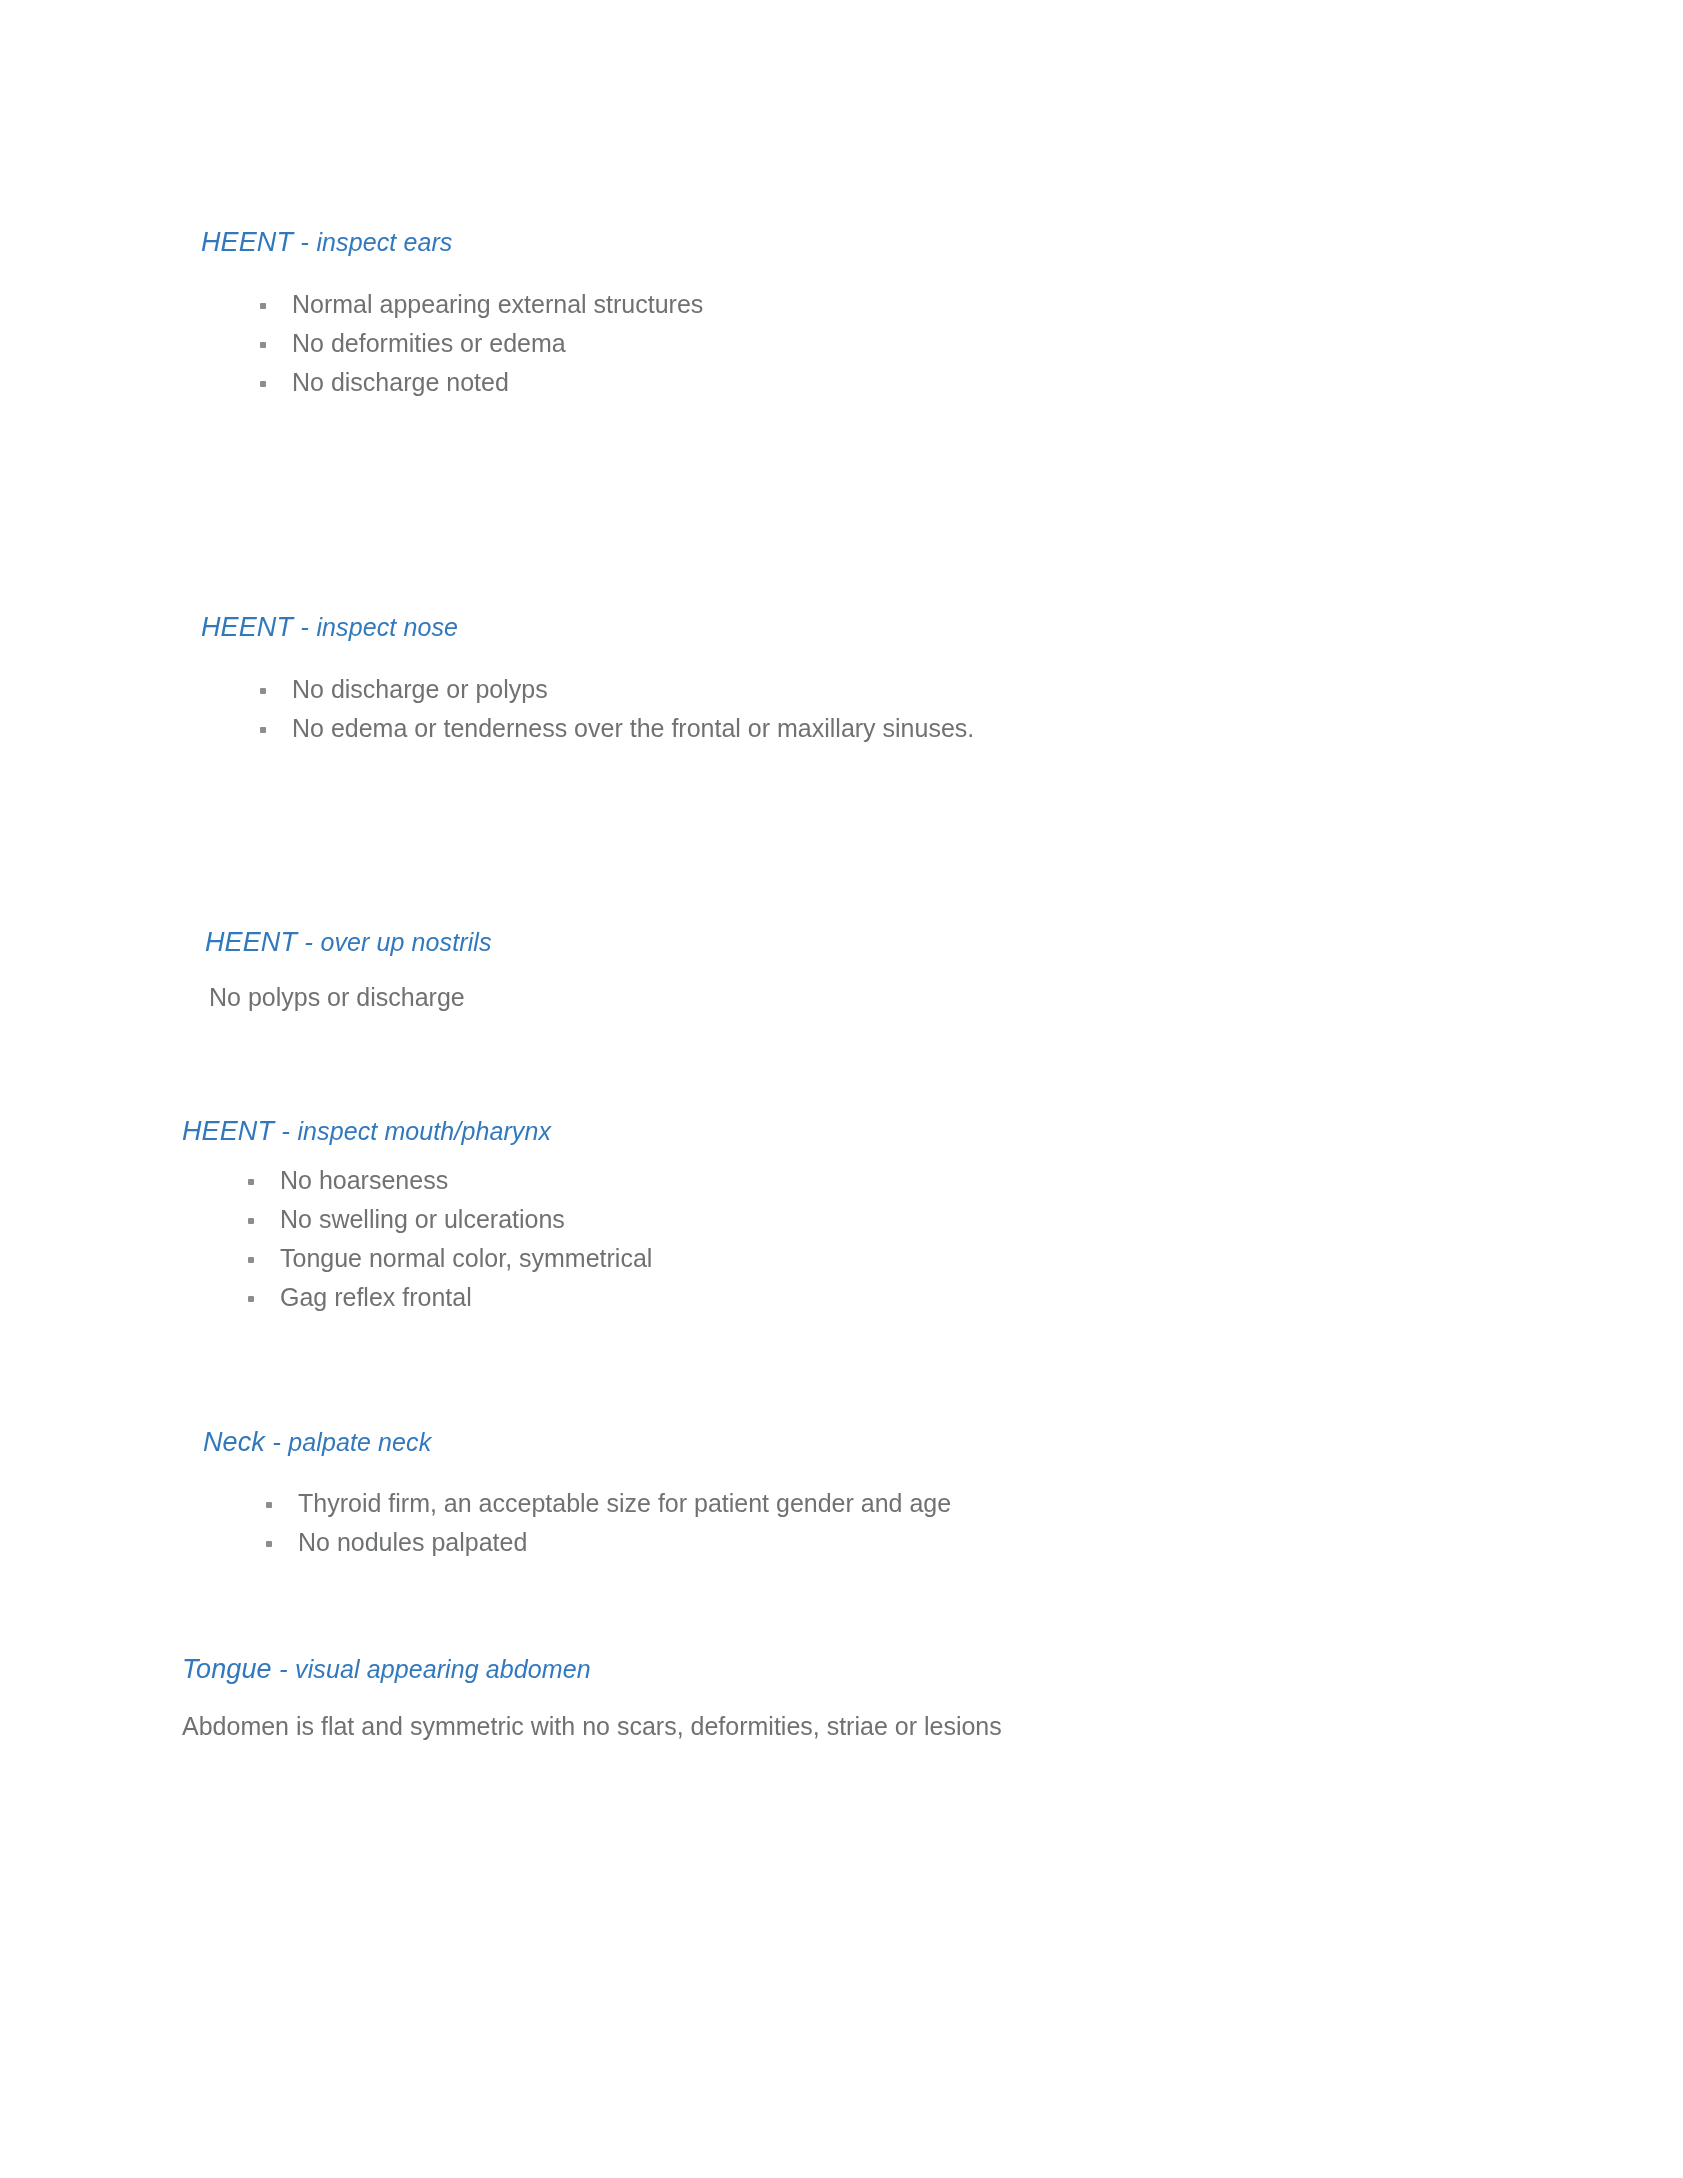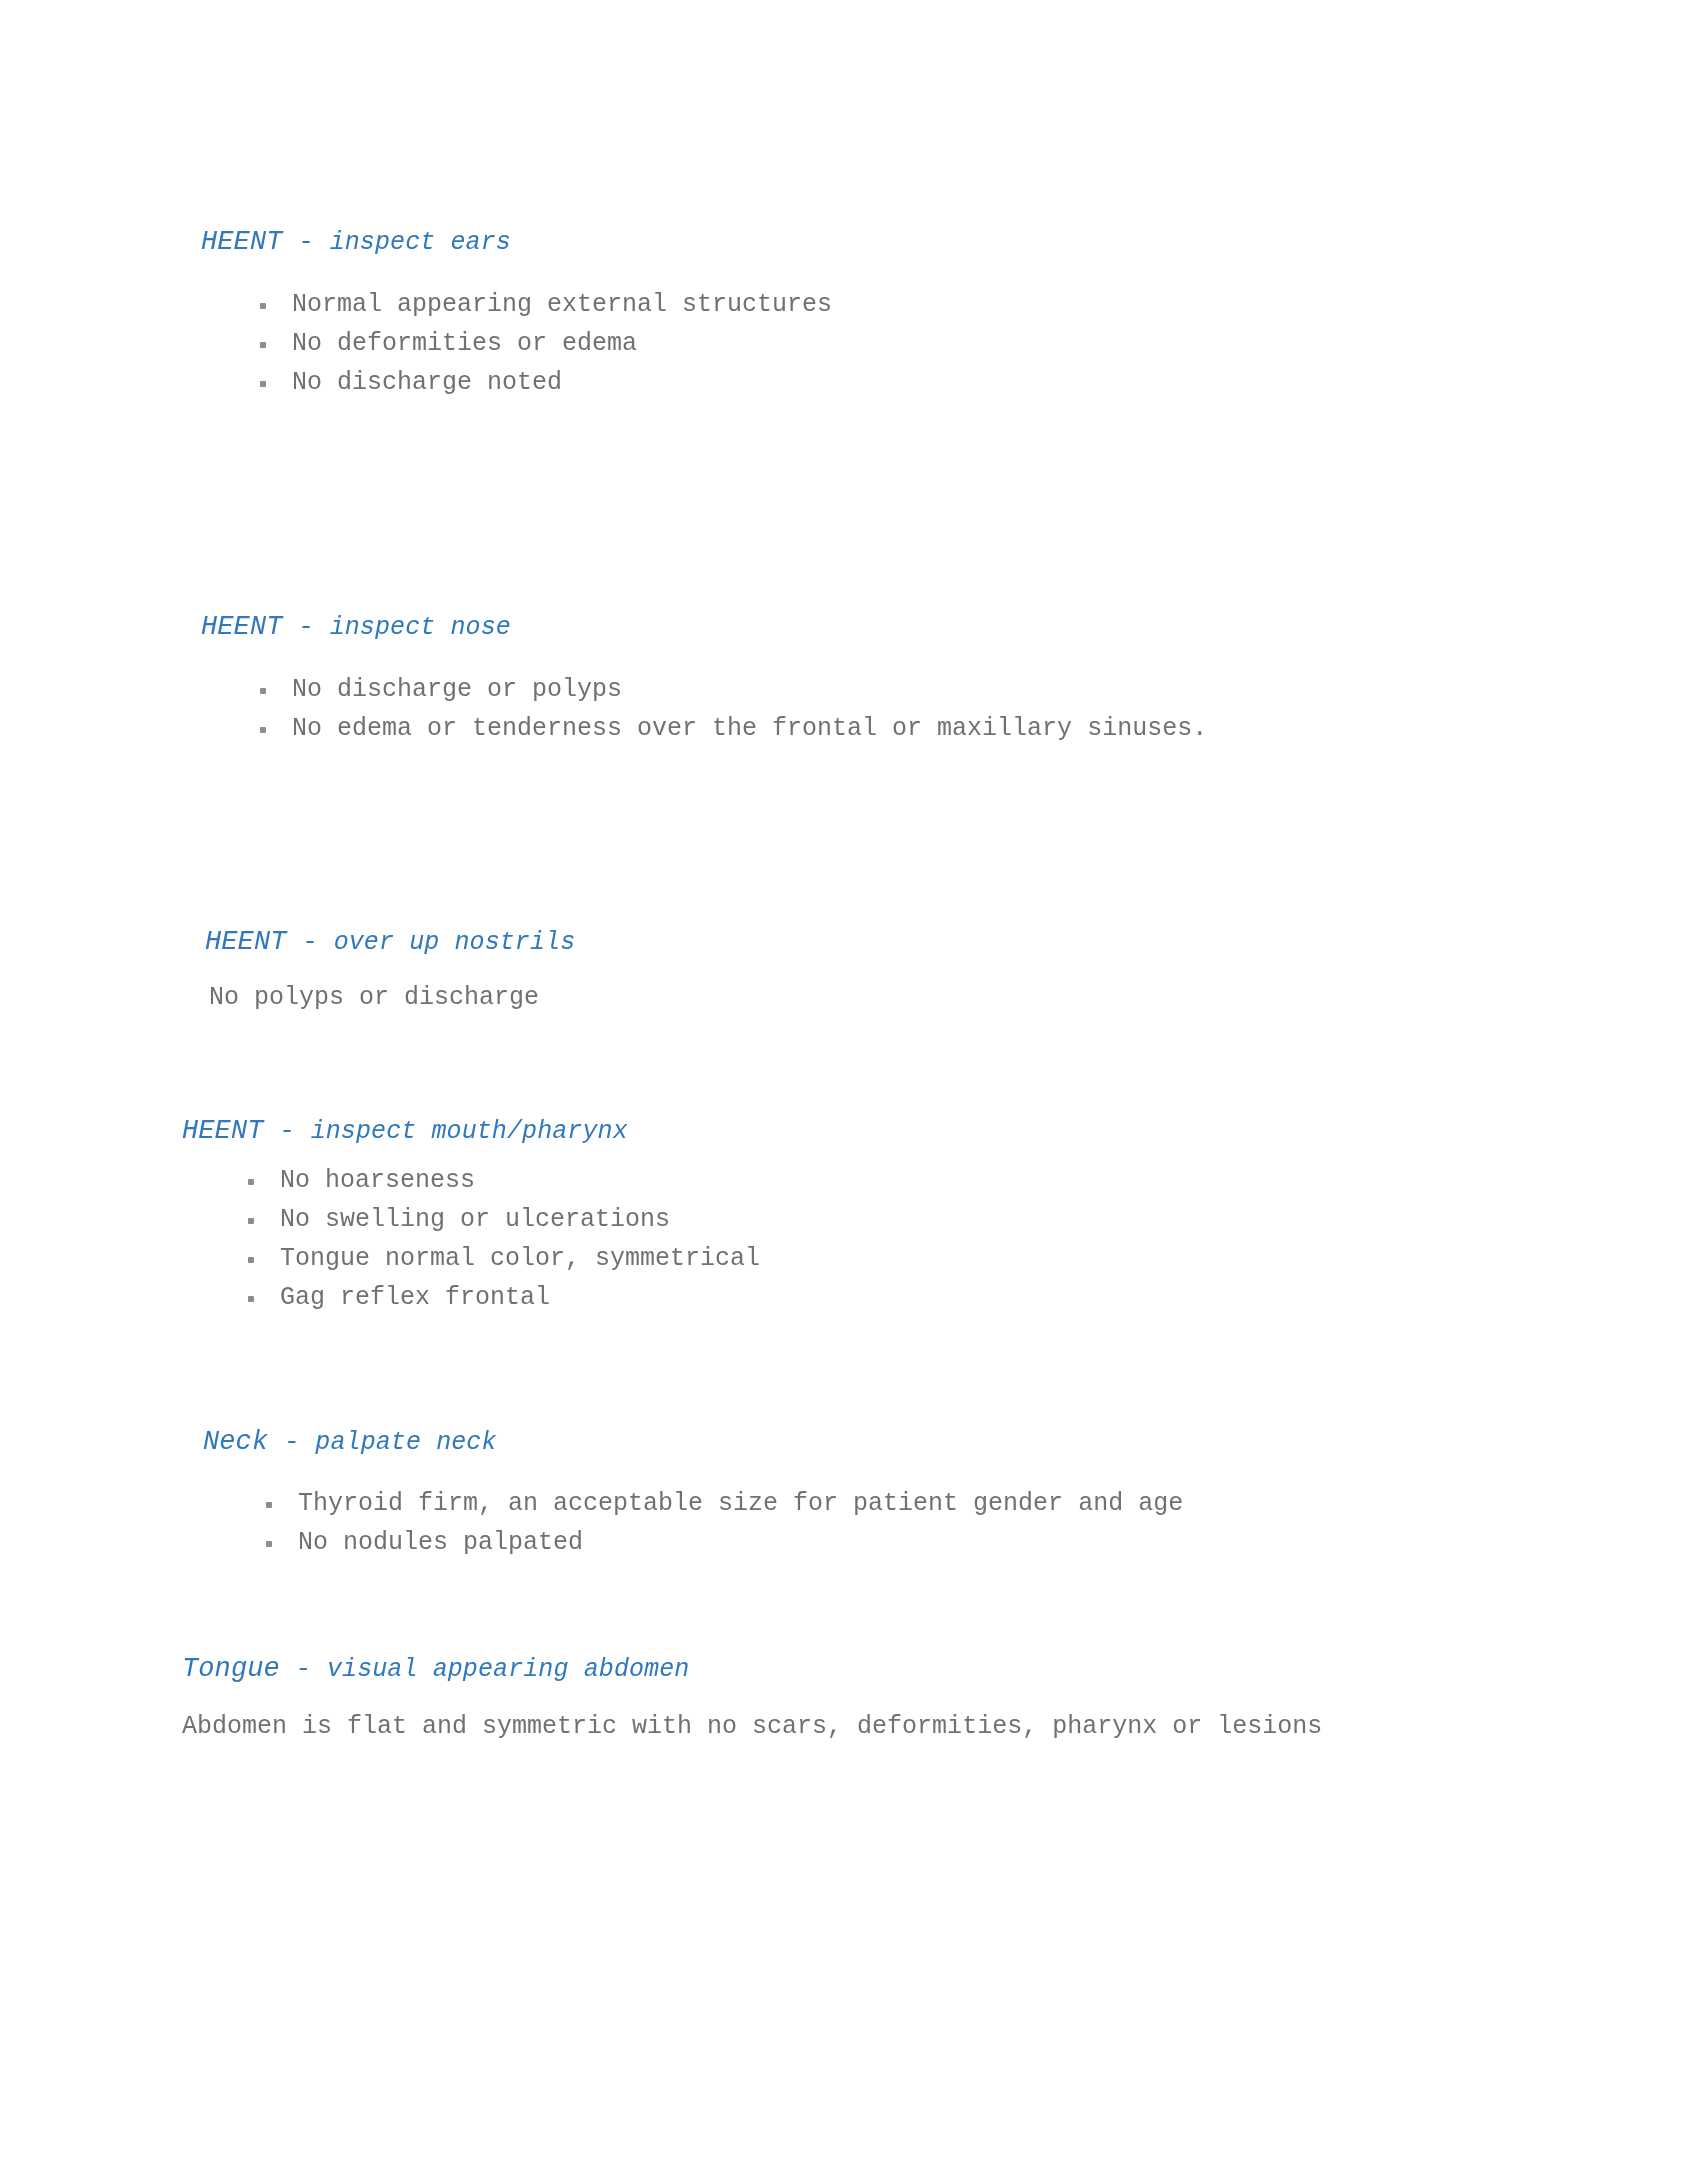--- a/index.html
+++ b/index.html
@@ -8,21 +8,21 @@
     padding: 0;
     background: #ffffff;
   }
 
   .page {
     position: relative;
     width: 1683px;
     height: 2178px;
     background: #ffffff;
     overflow: hidden;
-    font-family: Liberation Mono, monospace;
+    font-family: Liberation Sans, sans-serif;
     -webkit-font-smoothing: antialiased;
   }
 
   
   .doc-body {
     position: absolute;
     left: 0;
     top: 0;
     width: 1683px;
     height: 2178px;
@@ -178,19 +178,19 @@
           <li>No nodules palpated</li>
         </ul>
       </div>
     </div>
 
     <div class="section" id="sec-abdomen">
       <h2 class="section-heading">
         <span class="hd-region">Tongue</span><span class="hd-sep"> - </span><span class="hd-action">visual appearing abdomen</span>
       </h2>
       <div class="list-wrap">
-        <p class="finding-text">Abdomen is flat and symmetric with no scars, deformities, pharynx or lesions</p>
+        <p class="finding-text">Abdomen is flat and symmetric with no scars, deformities, striae or lesions</p>
       </div>
     </div>
 
   </div>
 </div>
 
 
 </body></html>

